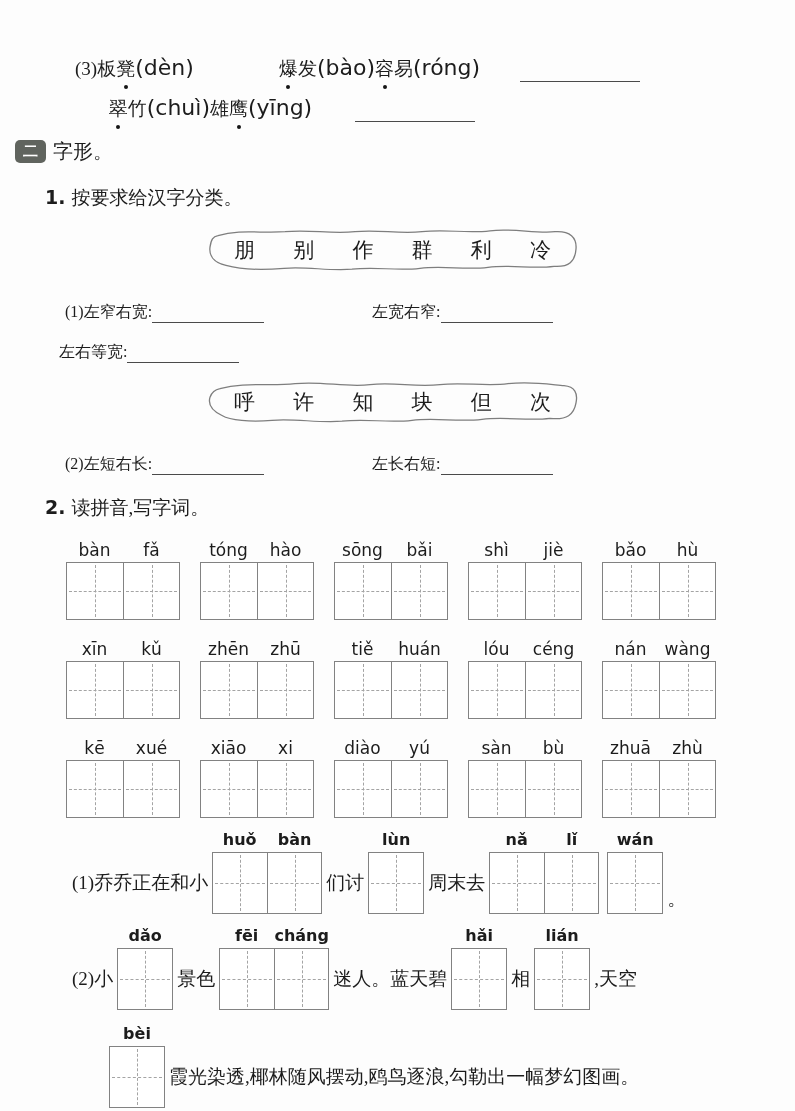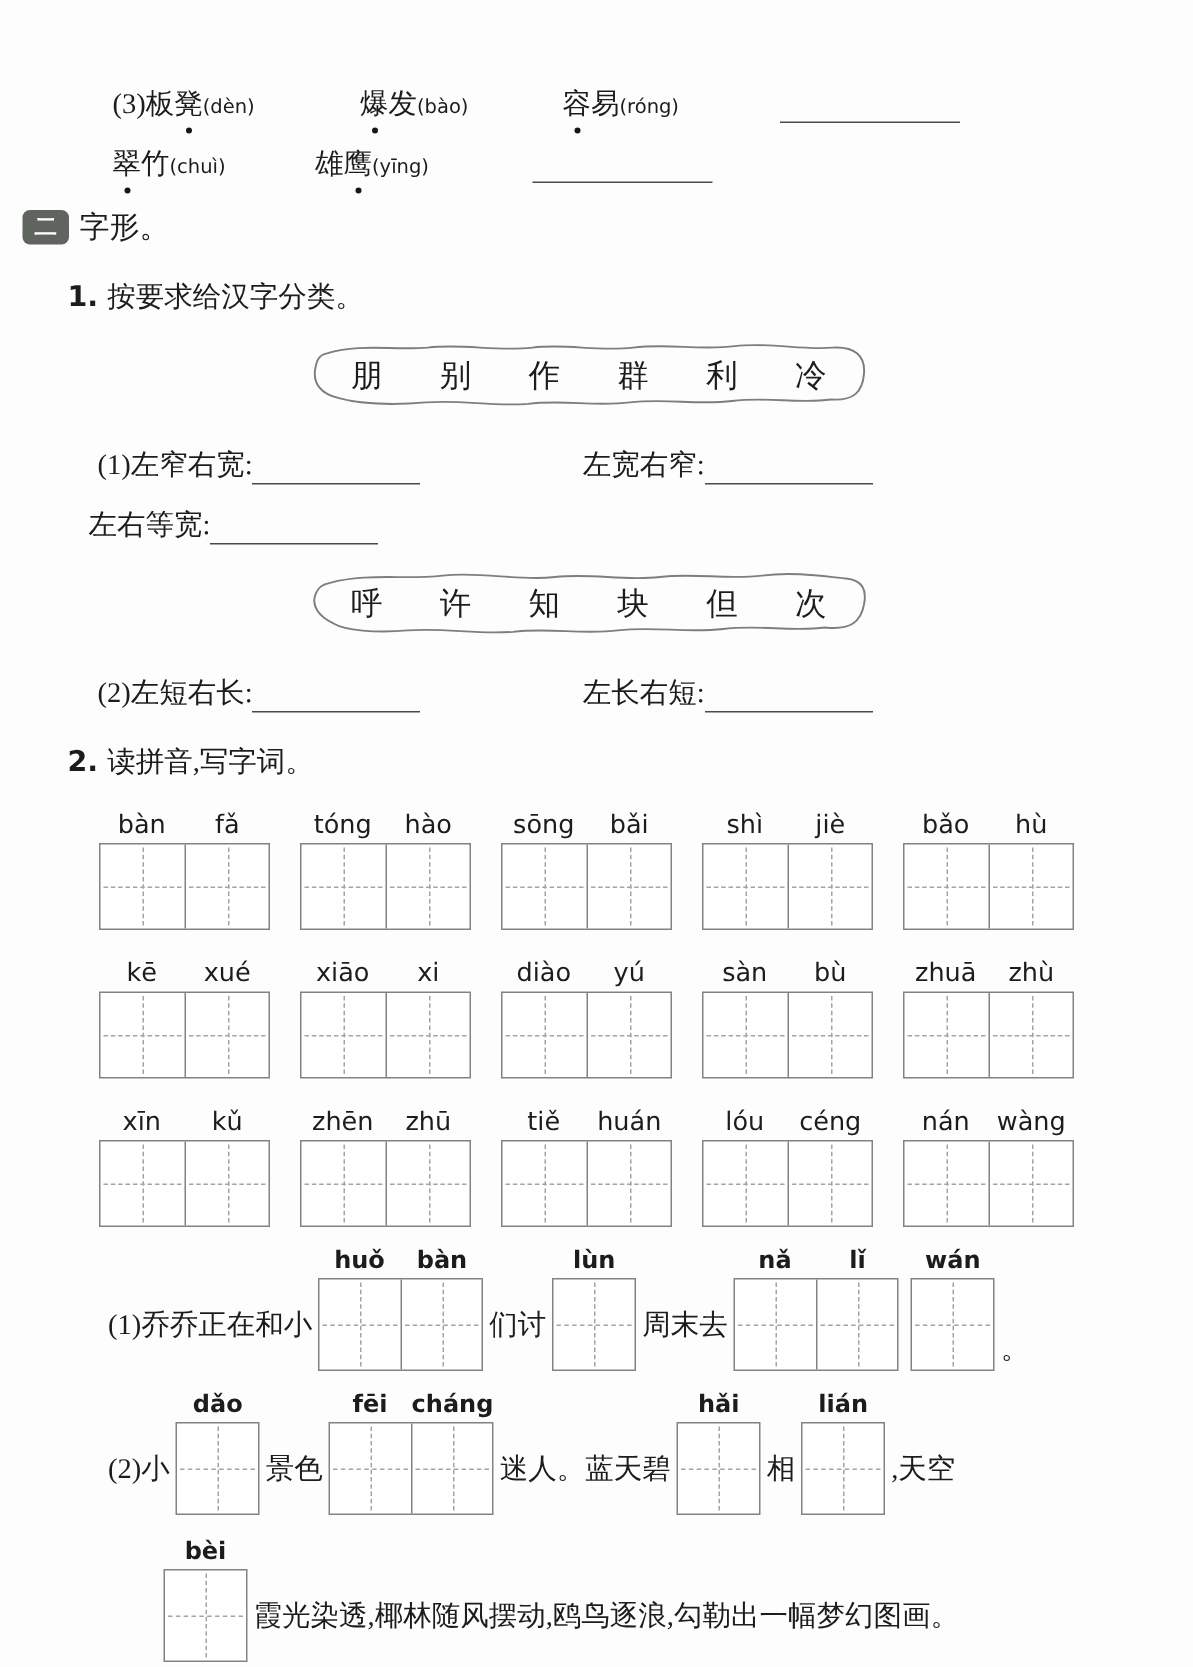--- a/index.html
+++ b/index.html
@@ -7,22 +7,22 @@
     width:795px;height:1111px;background:#fdfdfd;color:#1c1c1c;
     font-family:"Liberation Serif","DejaVu Serif",serif;
     overflow:hidden;position:relative;
   }
   .py{font-family:"DejaVu Sans","Liberation Sans",sans-serif;}
   .page{padding-top:50px;}
 
   
   .toprow{display:flex;align-items:flex-end;margin-left:75px;height:32px;margin-bottom:8px;font-size:19px;}
   .titem{display:inline-block;white-space:nowrap;}
-  .w1{width:165px;}.w2{width:135px;}.w3{width:145px;}
-  .titem .py{font-size:13px;}
+  .w1{width:165px;}.w2{width:135px;text-align:right;}.w3{width:145px;}
+  .titem .py{font-size:22px;}
   .blank{border-bottom:1.6px solid #4a4a4a;display:inline-block;}
   .topblank{width:120px;height:14px;}
   .ud{position:relative;display:inline-block;}
   .ud::after{content:"";position:absolute;left:50%;bottom:-7px;width:4px;height:4px;margin-left:-2px;background:#161616;border-radius:50%;}
 
   
   .sechdr{display:flex;align-items:center;gap:7px;margin:16px 0 0 15px;}
   .secicon{width:31px;height:23px;background:#60645e;border-radius:5px;color:#fff;
     display:flex;align-items:center;justify-content:center;font-size:15px;font-weight:bold;
     font-family:"DejaVu Sans","Liberation Sans",sans-serif;}
@@ -31,21 +31,21 @@
   .qlabel{margin:20px 0 0 45px;font-size:19px;}
   .qnum{font-family:"DejaVu Sans","Liberation Sans",sans-serif;font-weight:bold;margin-right:6px;}
 
   
   .bubble{position:relative;width:385px;height:50px;margin:14px 0 4px 200px;
     display:flex;align-items:center;justify-content:space-between;padding:0 34px;box-sizing:border-box;}
   .bubble svg{position:absolute;left:0;top:0;width:100%;height:100%;}
   .bchar{position:relative;font-size:21px;z-index:1;}
 
   
-  .blkline{display:flex;align-items:flex-end;margin-left:65px;margin-top:20px;font-size:19px;height:28px;}
+  .blkline{display:flex;align-items:flex-end;margin-left:65px;margin-top:20px;font-size:16px;height:28px;}
   .blk{width:112px;height:13px;border-bottom:1.6px solid #4a4a4a;}
   .sp2{margin-left:108px;}
   .indent2{margin-left:59px;margin-top:12px;}
 
   
   .drow{display:flex;justify-content:space-between;width:650px;margin:16px 0 0 66px;}
   .pgroup{width:114px;}
   .pyl{display:flex;height:23px;align-items:flex-end;padding-bottom:2px;font-size:17px;}
   .pyl span{flex:1;text-align:center;white-space:nowrap;}
   .g2{display:flex;border:1.5px solid #828282;background:#fff;}
@@ -190,20 +190,73 @@
       <div class="g2">
           <div class="cell"></div>
           <div class="cell"></div>
         </div>
     </div>
   </div>
 
   <div class="drow">
     <div class="pgroup">
       <div class="pyl py">
+          <span>xīn</span>
+          <span>kǔ</span>
+        </div>
+      <div class="g2">
+          <div class="cell"></div>
+          <div class="cell"></div>
+        </div>
+    </div>
+    <div class="pgroup">
+      <div class="pyl py">
+          <span>zhēn</span>
+          <span>zhū</span>
+        </div>
+      <div class="g2">
+          <div class="cell"></div>
+          <div class="cell"></div>
+        </div>
+    </div>
+    <div class="pgroup">
+      <div class="pyl py">
+          <span>tiě</span>
+          <span>huán</span>
+        </div>
+      <div class="g2">
+          <div class="cell"></div>
+          <div class="cell"></div>
+        </div>
+    </div>
+    <div class="pgroup">
+      <div class="pyl py">
+          <span>lóu</span>
+          <span>céng</span>
+        </div>
+      <div class="g2">
+          <div class="cell"></div>
+          <div class="cell"></div>
+        </div>
+    </div>
+    <div class="pgroup">
+      <div class="pyl py">
+          <span>nán</span>
+          <span>wàng</span>
+        </div>
+      <div class="g2">
+          <div class="cell"></div>
+          <div class="cell"></div>
+        </div>
+    </div>
+  </div>
+
+  <div class="drow">
+    <div class="pgroup">
+      <div class="pyl py">
           <span>kē</span>
           <span>xué</span>
         </div>
       <div class="g2">
           <div class="cell"></div>
           <div class="cell"></div>
         </div>
     </div>
     <div class="pgroup">
       <div class="pyl py">
@@ -240,73 +293,20 @@
           <span>zhuā</span>
           <span>zhù</span>
         </div>
       <div class="g2">
           <div class="cell"></div>
           <div class="cell"></div>
         </div>
     </div>
   </div>
 
-  <div class="drow">
-    <div class="pgroup">
-      <div class="pyl py">
-          <span>xīn</span>
-          <span>kǔ</span>
-        </div>
-      <div class="g2">
-          <div class="cell"></div>
-          <div class="cell"></div>
-        </div>
-    </div>
-    <div class="pgroup">
-      <div class="pyl py">
-          <span>zhēn</span>
-          <span>zhū</span>
-        </div>
-      <div class="g2">
-          <div class="cell"></div>
-          <div class="cell"></div>
-        </div>
-    </div>
-    <div class="pgroup">
-      <div class="pyl py">
-          <span>tiě</span>
-          <span>huán</span>
-        </div>
-      <div class="g2">
-          <div class="cell"></div>
-          <div class="cell"></div>
-        </div>
-    </div>
-    <div class="pgroup">
-      <div class="pyl py">
-          <span>lóu</span>
-          <span>céng</span>
-        </div>
-      <div class="g2">
-          <div class="cell"></div>
-          <div class="cell"></div>
-        </div>
-    </div>
-    <div class="pgroup">
-      <div class="pyl py">
-          <span>nán</span>
-          <span>wàng</span>
-        </div>
-      <div class="g2">
-          <div class="cell"></div>
-          <div class="cell"></div>
-        </div>
-    </div>
-  </div>
-
   <div class="sline s1">
     <span>(1)乔乔正在和小</span>
     <span class="iunit">
       <span class="ipy py">
           <span>huǒ</span>
           <span>bàn</span>
         </span>
       <span class="ig">
           <span class="icell"></span>
           <span class="icell"></span>

